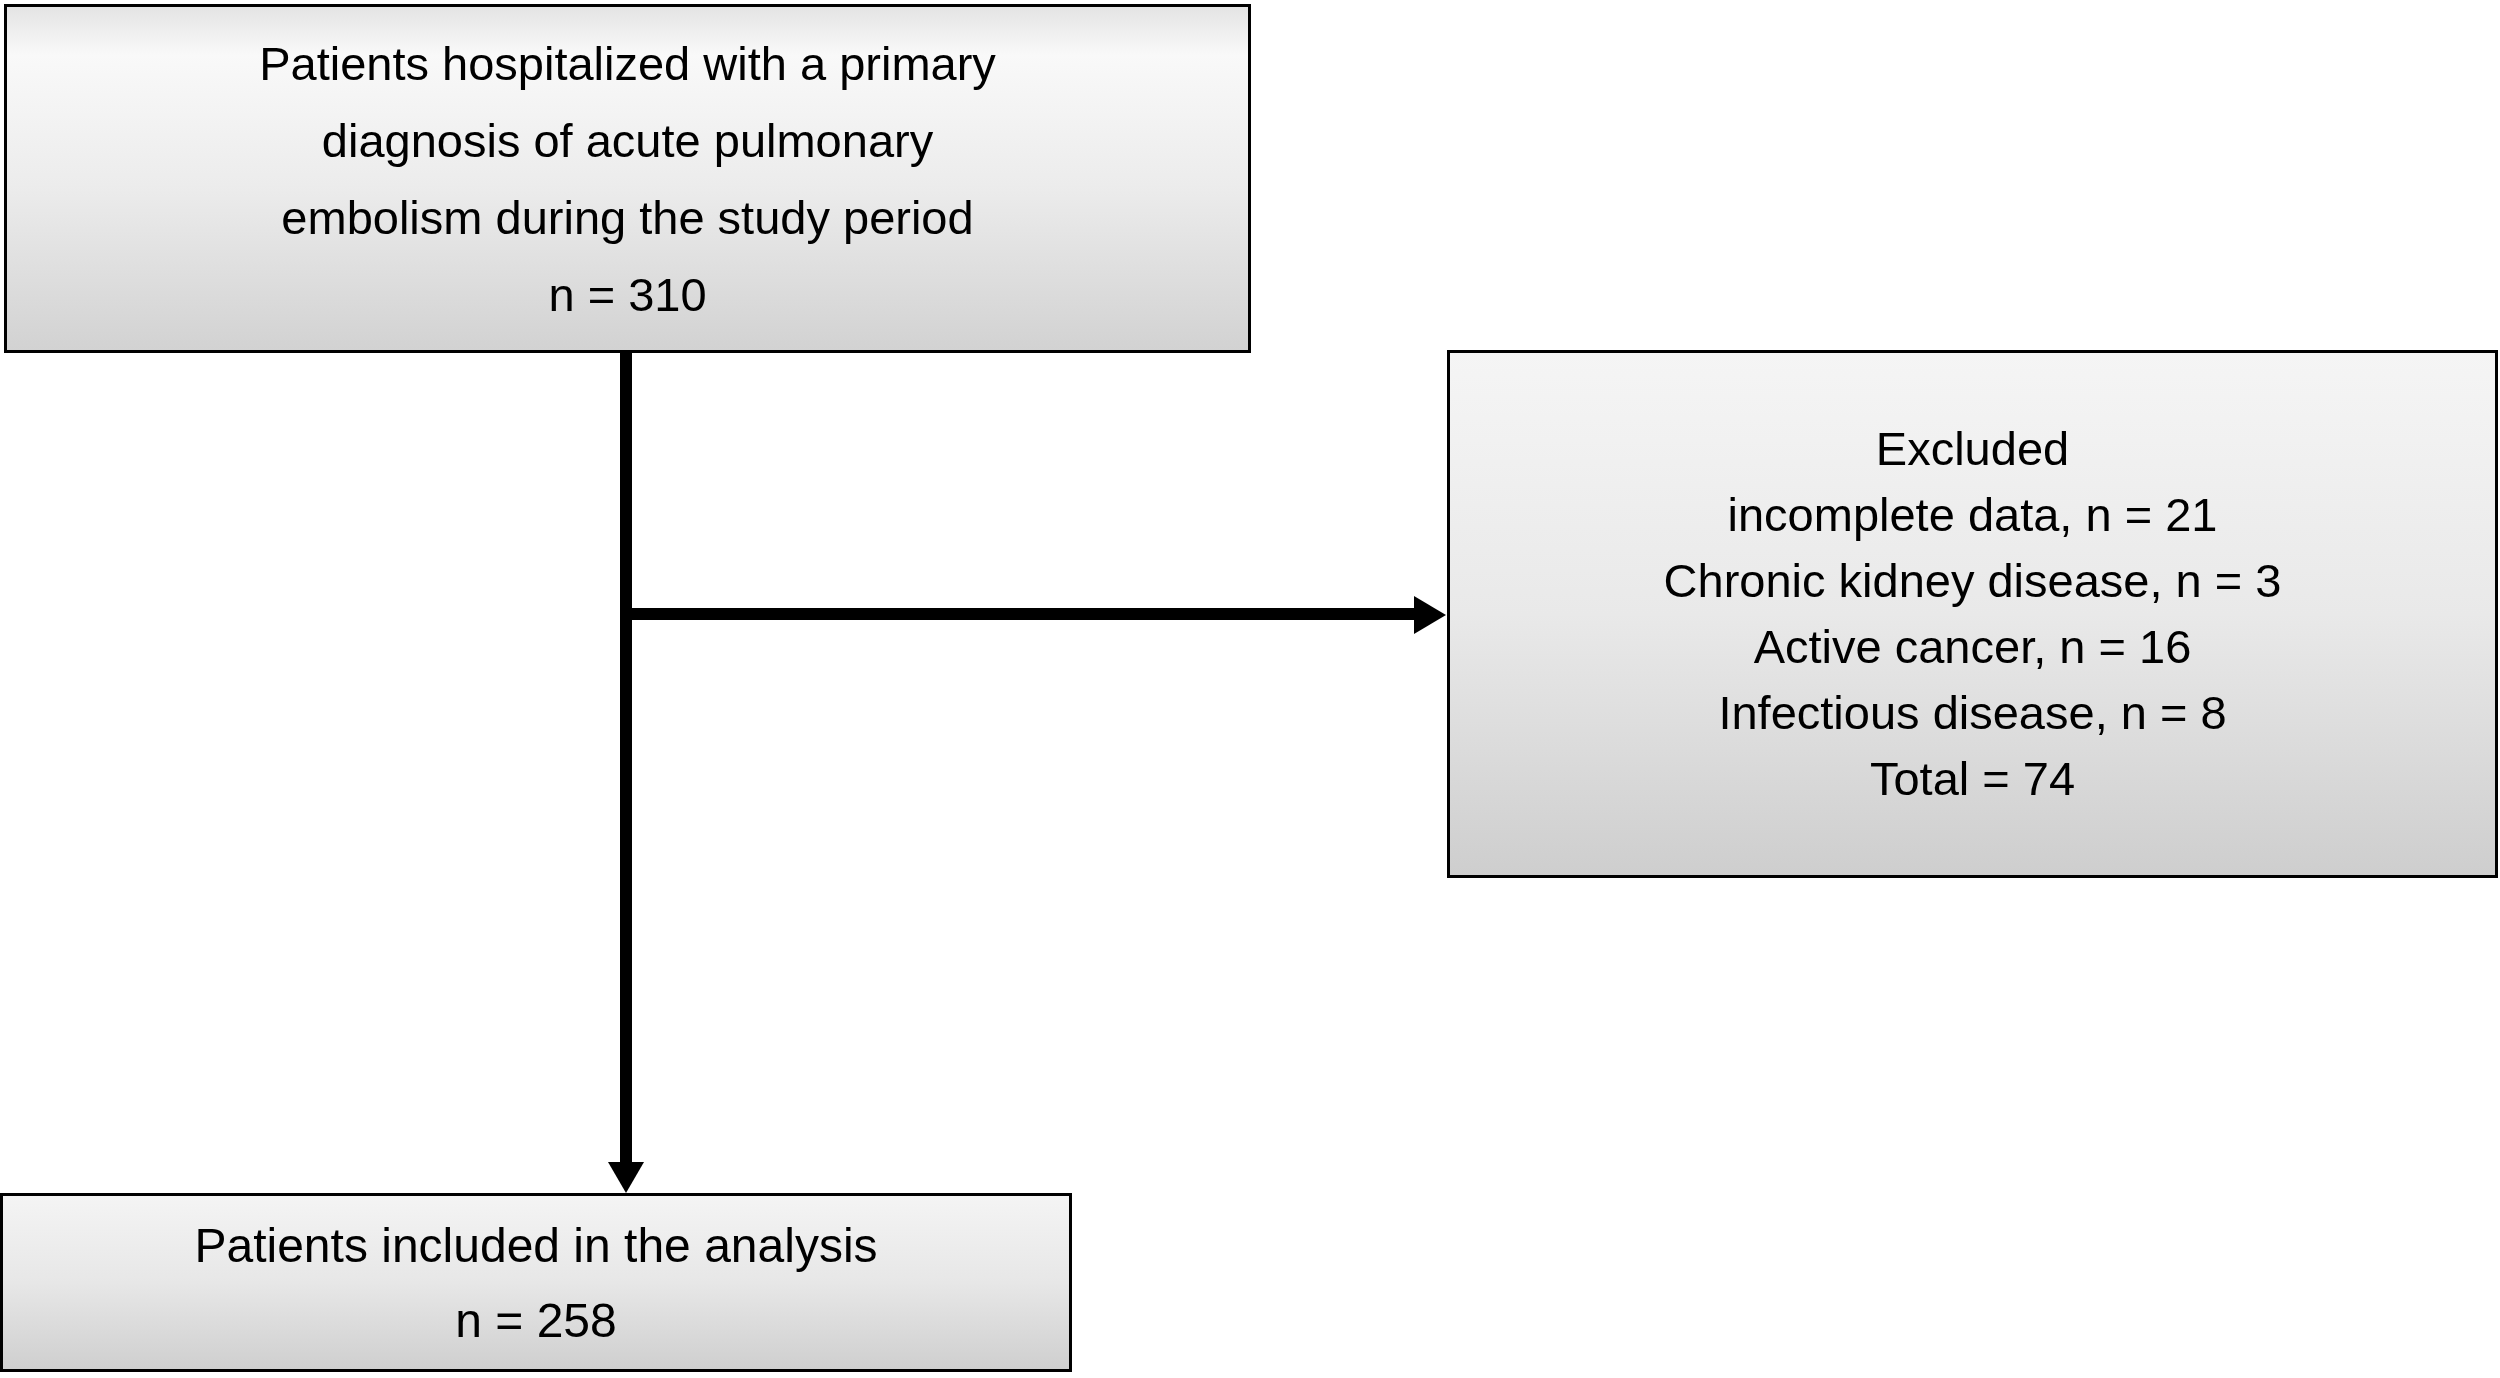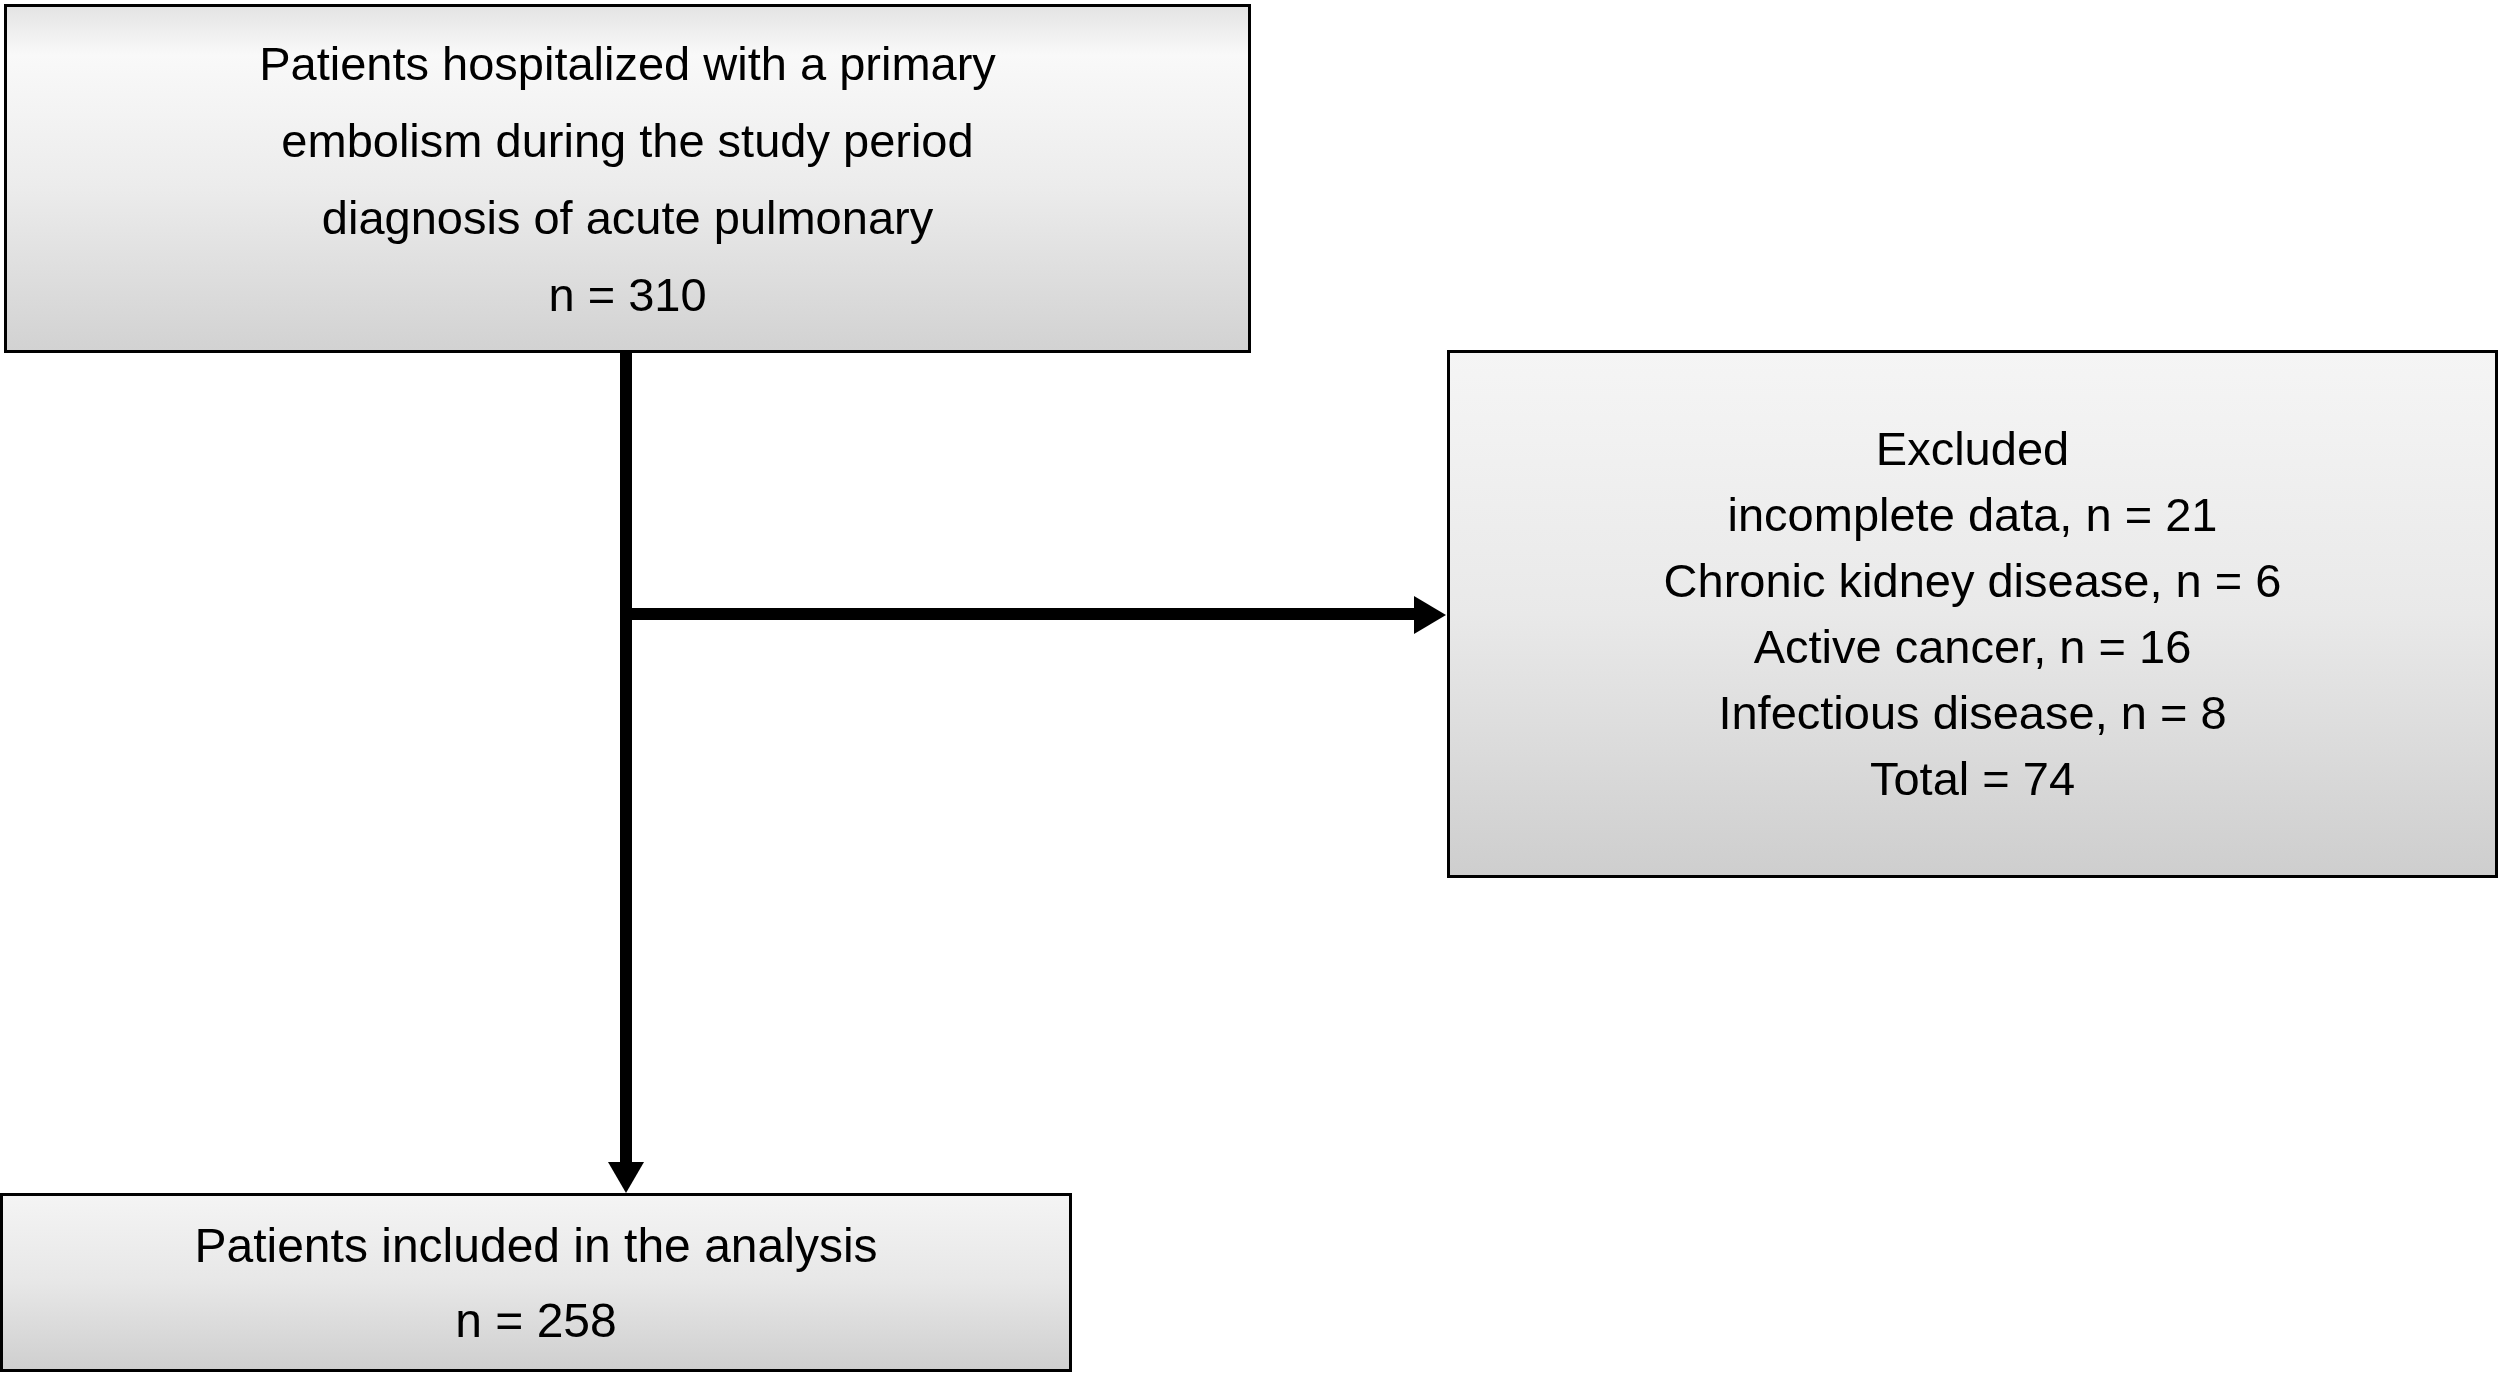--- a/index.html
+++ b/index.html
@@ -91,35 +91,35 @@
     border-left: 32px solid #000000;
   }
 </style>
 </head>
 <body>
 
 <div class="canvas">
 
   <div class="box box-enrolled">
     <div>Patients hospitalized with a primary</div>
+    <div>diagnosis of acute pulmonary</div>
     <div>embolism during the study period</div>
-    <div>diagnosis of acute pulmonary</div>
     <div>n = 310</div>
   </div>
 
   <div class="arrow-line arrow-down-line"></div>
   <div class="arrow-down-head"></div>
 
   <div class="arrow-line arrow-right-line"></div>
   <div class="arrow-right-head"></div>
 
   <div class="box box-excluded">
     <div class="bold">Excluded</div>
     <div>incomplete data, n = 21</div>
-    <div>Chronic kidney disease, n = 6</div>
+    <div>Chronic kidney disease, n = 3</div>
     <div>Active cancer, n = 16</div>
     <div>Infectious disease, n = 8</div>
     <div>Total = 74</div>
   </div>
 
   <div class="box box-included">
     <div><span>Patients </span><span class="bold">included</span><span> in the analysis</span></div>
     <div>n = 258</div>
   </div>
 

